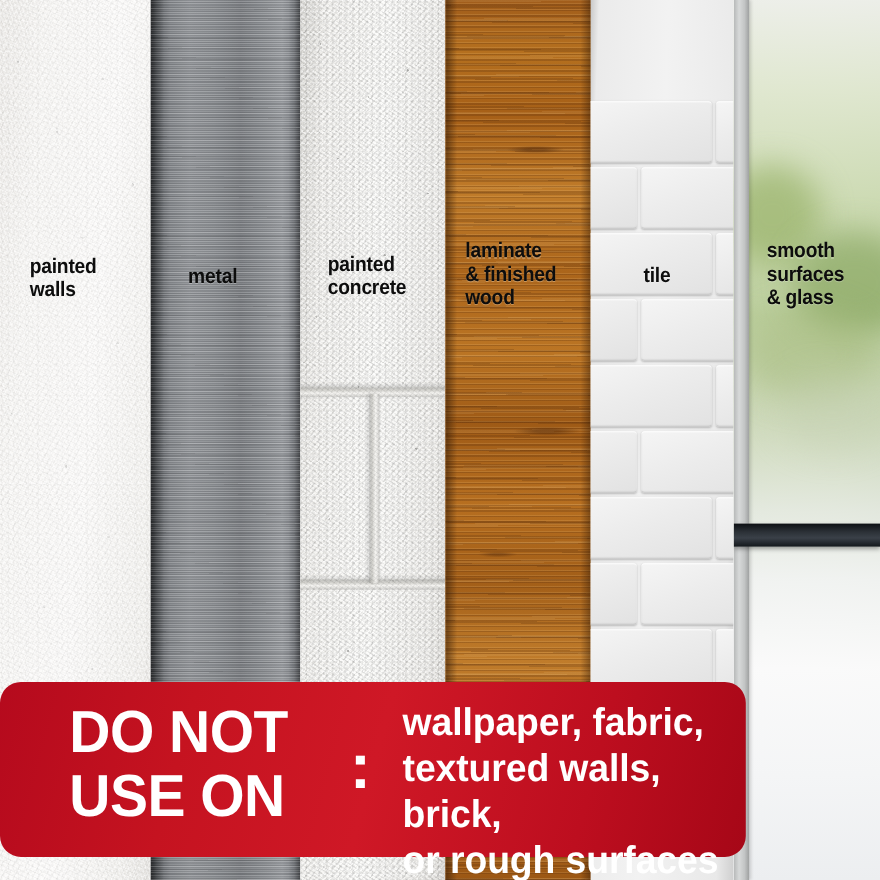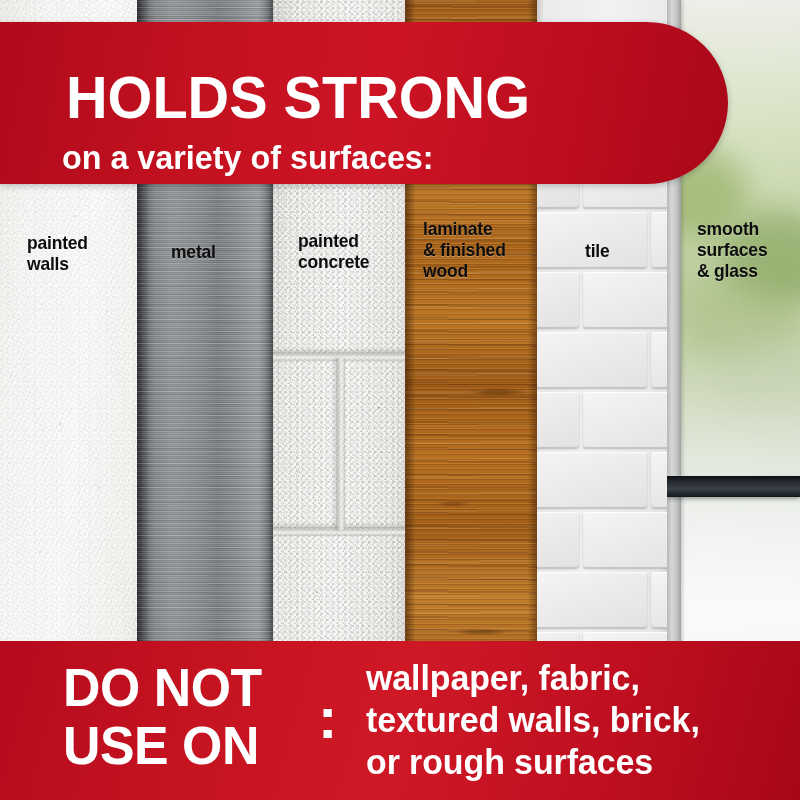--- a/index.html
+++ b/index.html
@@ -272,24 +272,25 @@
     line-height: 34px;
     transform: scaleX(.95);
     transform-origin: left top;
     white-space: nowrap;
   }
 
   
   .banner-bottom {
     position: absolute;
     left: 0;
-    top: 641px;
-    width: 800px;
+    top: 620px;
+    width: 678px;
     height: 159px;
     background: linear-gradient(105deg, #b50a1d 0%, #c51320 25%, #cf1826 50%, #bd0e1f 78%, #a60717 100%);
+    border-radius: 19px;
   }
   .dnuo-block {
     position: absolute;
     left: 63px;
     top: 17px;
     color: #ffffff;
     font-family: "Liberation Sans Narrow", "Liberation Sans", sans-serif;
     font-weight: bold;
     font-size: 54px;
     line-height: 58px;
@@ -396,24 +397,20 @@
   <div class="surface-label" style="left:423px; top:218px;">laminate
 &amp; finished
 wood</div>
 
   <div class="surface-label" style="left:585px; top:240px;">tile</div>
 
   <div class="surface-label" style="left:697px; top:218px;">smooth
 surfaces
 &amp; glass</div>
 
-  <div class="banner-top">
-    <div class="headline-main">HOLDS STRONG</div>
-    <div class="headline-sub">on a variety of surfaces:</div>
-  </div>
 
   <div class="banner-bottom">
     <div class="dnuo-block">DO NOT
 USE ON</div>
     <div class="dnuo-colon">:</div>
     <div class="dnuo-list">wallpaper, fabric,
 textured walls, brick,
 or rough surfaces</div>
   </div>
 

